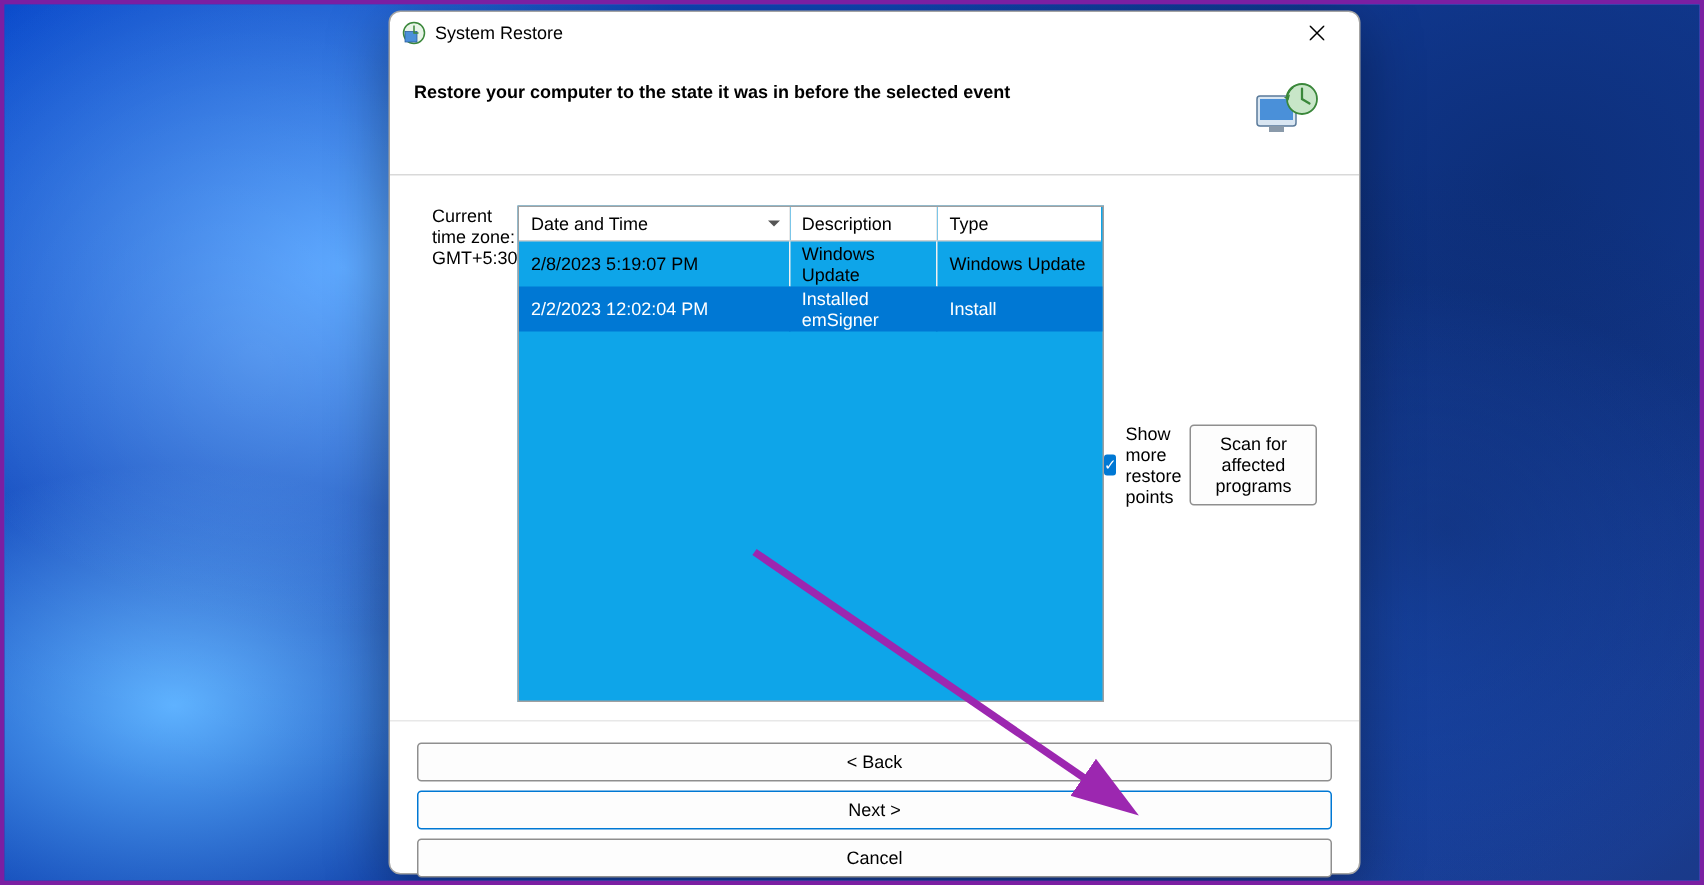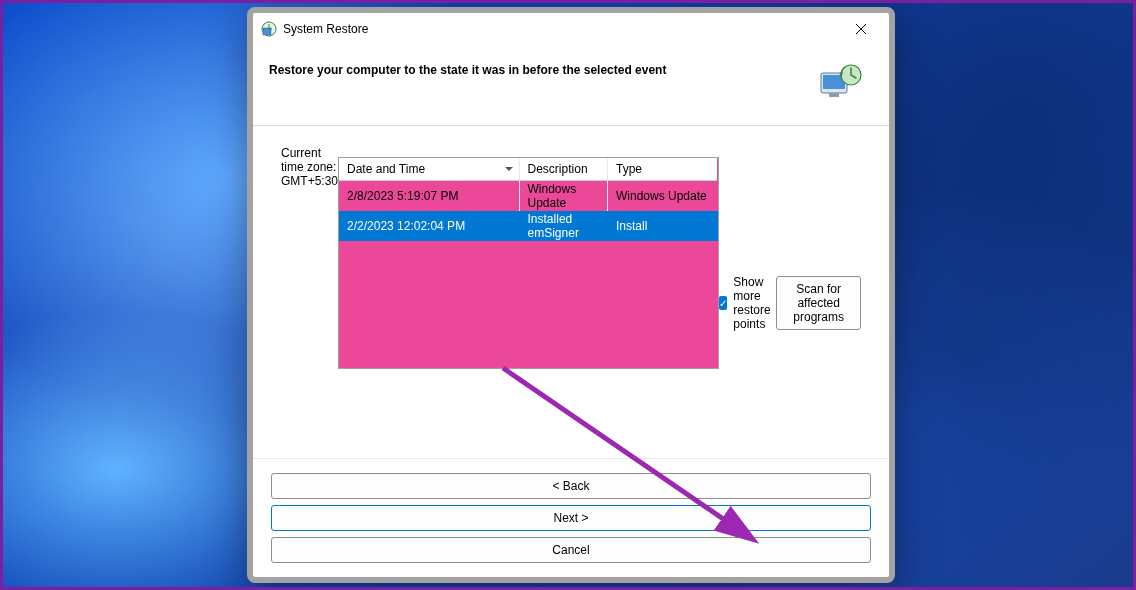--- a/index.html
+++ b/index.html
@@ -24,26 +24,26 @@
     }
     .wallpaper::before {
       content: '';
       position: absolute;
       inset: 0;
       background: radial-gradient(circle 300px at 15% 40%, rgba(255,255,255,0.15), transparent),
                   radial-gradient(circle 250px at 85% 60%, rgba(10,30,80,0.4), transparent);
     }
     .dialog {
       position: absolute;
-      left: 244px;
+      left: 256px;
       top: 4px;
       width: 648px;
       height: 576px;
       background: #ffffff;
-      border: 6px solid #a3a3a3;
+      border: 1px solid #a3a3a3;
       border-radius: 8px;
       box-shadow: 0 10px 40px rgba(0,0,0,0.35);
       display: flex;
       flex-direction: column;
     }
     .titlebar {
       height: 32px;
       display: flex;
       align-items: center;
       padding: 0 8px;
@@ -100,23 +100,22 @@
       display: flex;
       flex-direction: row;
     }
     .tz-label {
       font-size: 12px;
       color: #000;
       margin-bottom: 20px;
     }
     .table-wrap {
       border: 1px solid #a0a0a0;
-      background: #ec4899;
-      height: 212px;
-      margin-top: 11px;
+      background: #0ea5e9;
+      height: 331px;
     }
     table {
       width: 100%;
       border-collapse: collapse;
       table-layout: fixed;
     }
     thead th {
       text-align: left;
       font-weight: normal;
       font-size: 12px;

